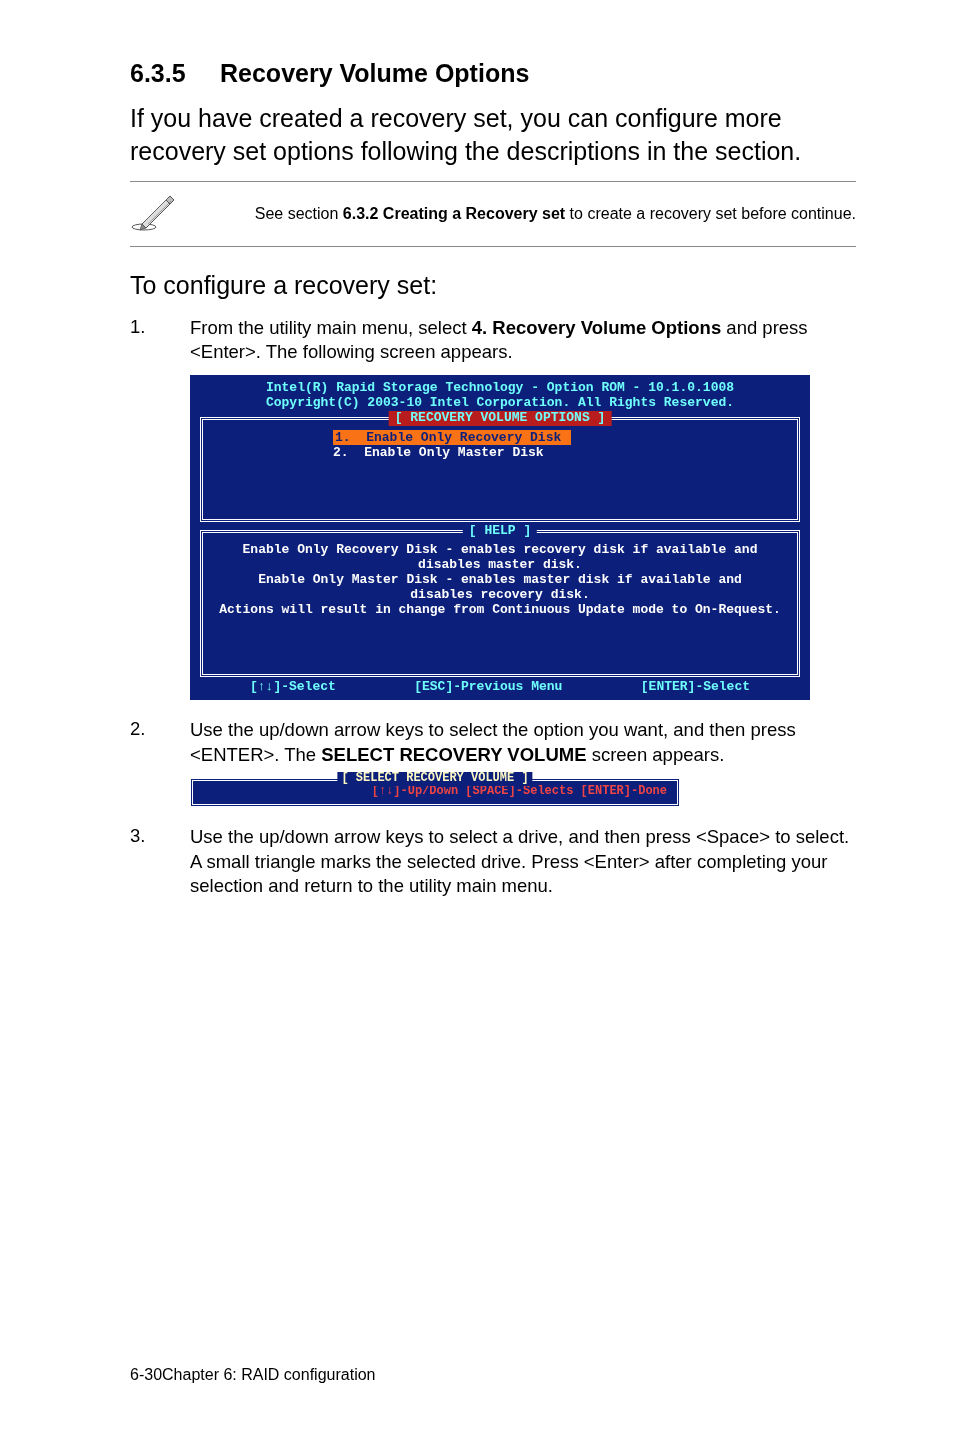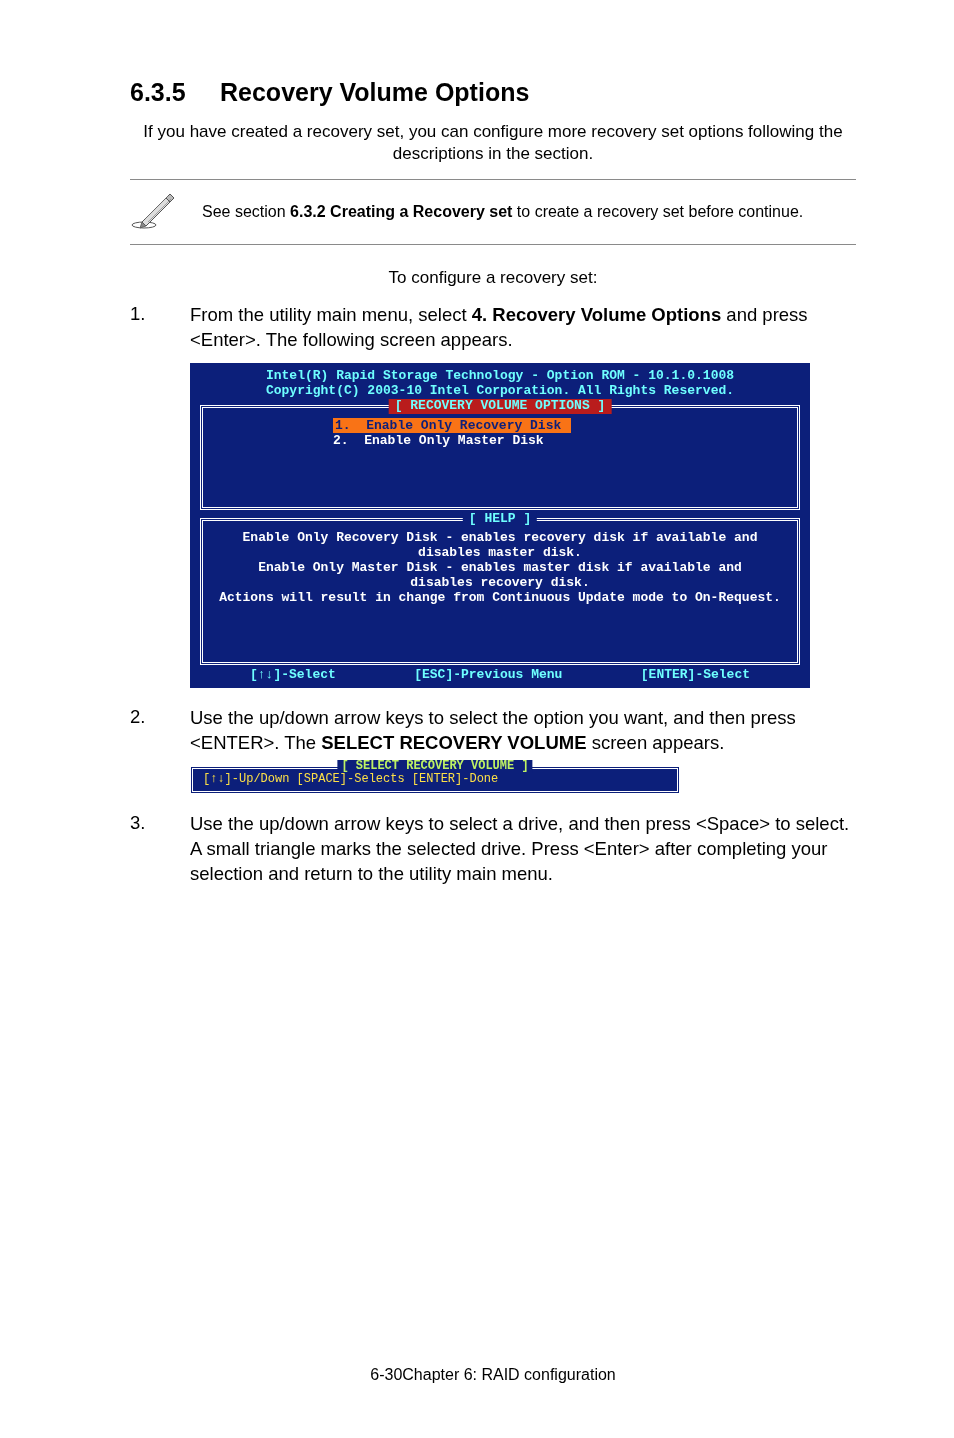--- a/index.html
+++ b/index.html
@@ -5,48 +5,47 @@
   * { box-sizing: border-box; margin: 0; padding: 0; }
   body {
     background: #ffffff;
     font-family: Arial, Helvetica, sans-serif;
     width: 954px;
     height: 1438px;
     position: relative;
     color: #000;
   }
   .page {
-    padding: 46px 98px 0 130px;
-    margin-top: 32px;
+    padding: 59px 98px 0 130px;
   }
   .heading {
     font-size: 25px;
     font-weight: bold;
     margin-bottom: 14px;
   }
   .heading .num { display: inline-block; width: 90px; }
   .body-text {
-    font-size: 17px;
+    font-size: 25px;
     line-height: 1.3;
     margin-bottom: 14px;
-    text-align: center;
   }
   .note-box {
     border-top: 1px solid #8a8a8a;
     border-bottom: 1px solid #8a8a8a;
     padding: 10px 0;
     display: flex;
     align-items: center;
     gap: 24px;
     margin-bottom: 22px;
   }
   .note-text {
     font-size: 16px;
     line-height: 1.35;
     flex: 1;
+    text-align: right;
   }
   .note-text b { font-weight: bold; }
   .pen-icon { flex-shrink: 0; }
   .steps { font-size: 18.5px; }
   .step { display: flex; margin-bottom: 10px; }
   .step-num { width: 60px; flex-shrink: 0; }
   .step-body { flex: 1; line-height: 1.35; }
   .step-body b { font-weight: bold; }
 
   
@@ -109,42 +108,42 @@
   }
 
   .bios2 { width: 490px; padding: 0; font-size: 12px; }
   .bios2 .panel2 {
     border: 3px double #fff;
     padding: 4px 10px 4px;
     position: relative;
   }
   .bios2 .panel2-title {
     position: absolute; top: -9px; left: 50%; transform: translateX(-50%);
-    background: #0c1f7a; padding: 0 4px; color: #bef264; font-weight: bold;
+    background: #0c1f7a; padding: 0 4px; color: #fef9c3; font-weight: bold;
     white-space: nowrap;
   }
   .bios2 table { width: 100%; border-collapse: collapse; color: #6fffff; font-weight: bold; }
   .bios2 th, .bios2 td { text-align: left; padding: 1px 4px; }
   .bios2 th { color: #fff; }
   .bios2 th:first-child, .bios2 td:first-child { color: #fff; }
   .bios2 .col-name { width: 80px; }
   .bios2 .col-level { width: 150px; }
   .bios2 .col-cap { width: 85px; text-align: right; }
   .bios2 .col-status { width: 75px; }
   .bios2 .col-boot { text-align: right; }
   .bios2 .instr { text-align: center; color: #fff; font-weight: bold; margin: 28px 0 6px; }
-  .bios2 .footer2 { text-align: left; color: #fde047; font-weight: normal; padding-bottom: 1px; }
+  .bios2 .footer2 { text-align: right; color: #ef4444; font-weight: bold; padding-bottom: 1px; }
 
   .page-footer {
     position: absolute;
     bottom: 54px;
     left: 130px;
     right: 98px;
     display: flex;
-    justify-content: center;
+    justify-content: flex-start;
     font-size: 16px;
   }
 </style>
 </head>
 <body>
 
 <div class="page">
 
   <div class="heading">
     <span class="num">6.3.5</span><span>Recovery Volume Options</span>

